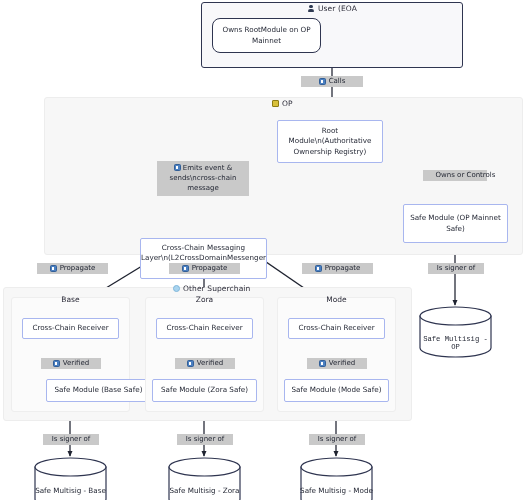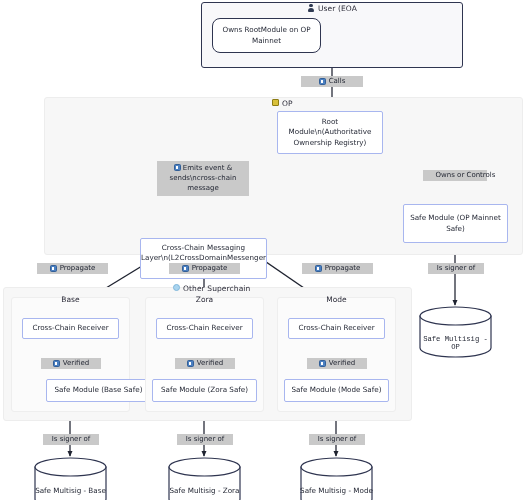--- a/index.html
+++ b/index.html
@@ -38,20 +38,21 @@
   .group.sub {
     background: #fbfbfb;
     border: 1px solid #eeeeee;
   }
   .group-label {
     position: absolute;
     font-size: 7.5px;
     color: #2b2b38;
     white-space: nowrap;
     display: flex;
+    align-items: center;
     gap: 3px;
     letter-spacing: .1px;
   }
   .sub-label {
     position: absolute;
     font-size: 7.5px;
     color: #2b2b38;
     white-space: nowrap;
     text-align: center;
   }
@@ -223,21 +224,21 @@
     <span class="ei"></span>
     <span>Calls</span>
   </div>
 
   <div class="group" style="left:44px; top:97px; width:479px; height:158px;"></div>
   <div class="group-label" style="left:272px; top:99px;">
     <span class="gi gi-op"></span>
     <span>OP</span>
   </div>
 
-  <div class="node blue" style="left:277px; top:111px; width:106px; height:43px;">Root Module\n(Authoritative Ownership Registry)</div>
+  <div class="node blue" style="left:277px; top:120px; width:106px; height:43px;">Root Module\n(Authoritative Ownership Registry)</div>
 
   <div class="elabel multiline" style="left:157px; top:161px; width:92px; height:35px;">
     <span class="ei"></span><span>Emits event &amp; sends\ncross-chain message</span>
   </div>
 
   <div class="elabel" style="left:423px; top:170px; width:64px; height:11px;padding-left:24px;">
     <span>Owns or Controls</span>
   </div>
 
   <div class="node blue" style="left:140px; top:204px; width:127px; height:41px;margin-top:34px;">Cross-Chain Messaging Layer\n(L2CrossDomainMessenger / LayerZero)</div>

